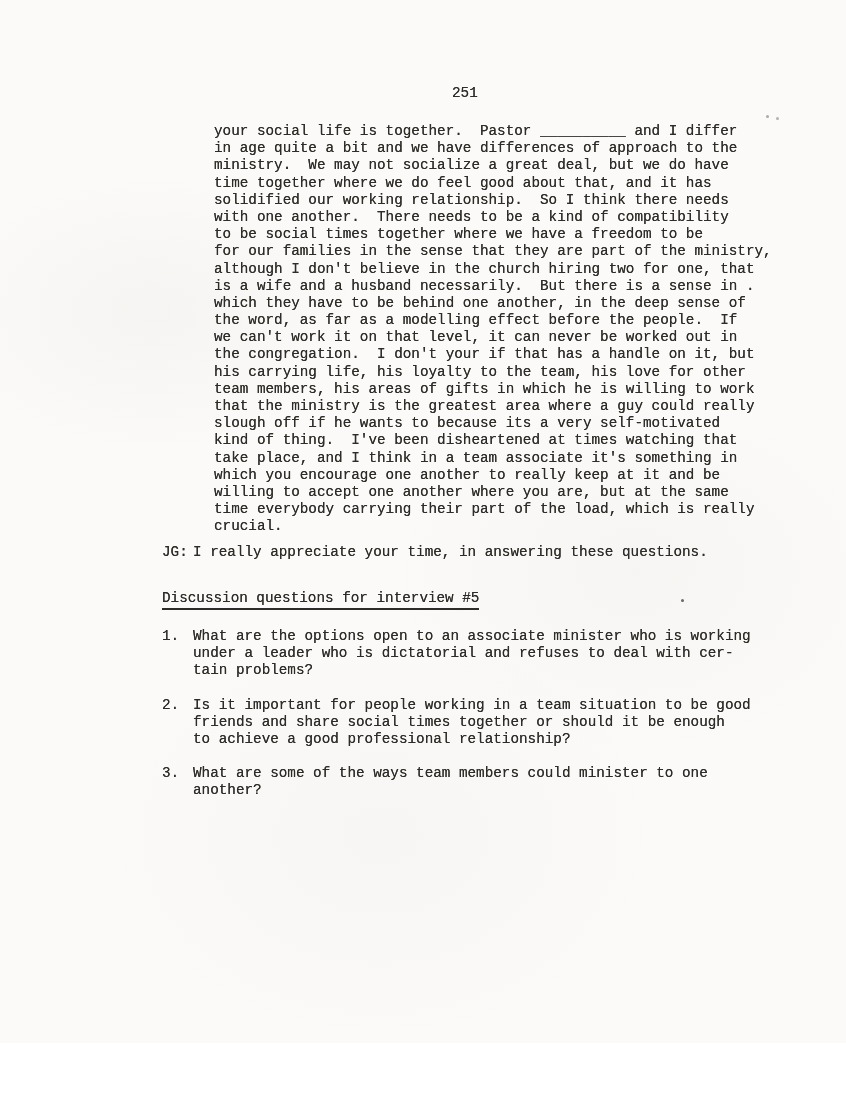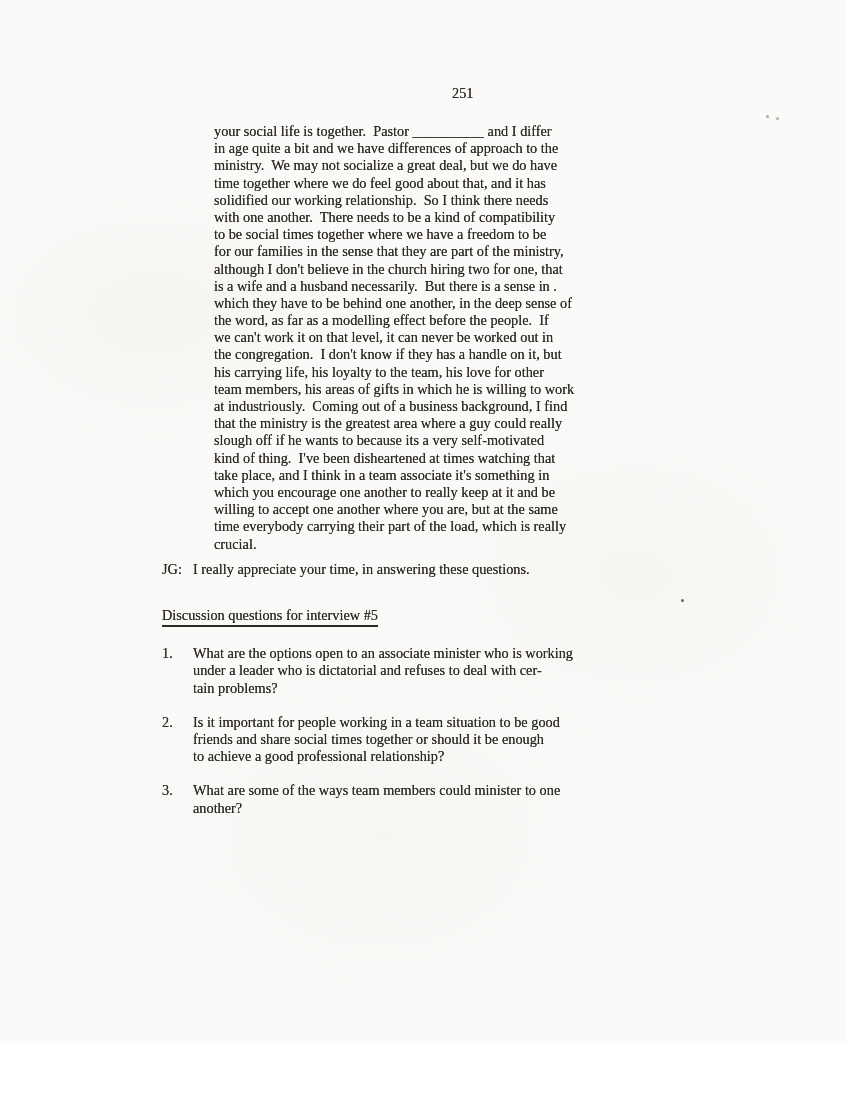--- a/index.html
+++ b/index.html
@@ -10,21 +10,21 @@
   .page {
     position: relative;
     width: 846px;
     height: 1043px;
     background:
       radial-gradient(ellipse 300px 200px at 18% 30%, rgba(120,115,105,0.045), rgba(0,0,0,0) 70%),
       radial-gradient(ellipse 350px 260px at 75% 55%, rgba(120,115,105,0.035), rgba(0,0,0,0) 70%),
       radial-gradient(ellipse 400px 300px at 45% 80%, rgba(120,115,105,0.03), rgba(0,0,0,0) 70%),
       #fbfaf8;
     overflow: hidden;
-    font-family: Liberation Serif, serif;
+    font-family: Liberation Mono, monospace;
     font-size: 14.3px;
     line-height: 17.2px;
     color: #2e2c28;
   }
   .ink {
     text-shadow: 0 0 0.5px rgba(46,44,40,0.85);
   }
   .page-number {
     position: absolute;
     left: 452px;
@@ -100,24 +100,23 @@
         <div class="tline">time together where we do feel good about that, and it has</div>
         <div class="tline">solidified our working relationship.  So I think there needs</div>
         <div class="tline">with one another.  There needs to be a kind of compatibility</div>
         <div class="tline">to be social times together where we have a freedom to be</div>
         <div class="tline">for our families in the sense that they are part of the ministry,</div>
         <div class="tline">although I don't believe in the church hiring two for one, that</div>
         <div class="tline">is a wife and a husband necessarily.  But there is a sense in .</div>
         <div class="tline">which they have to be behind one another, in the deep sense of</div>
         <div class="tline">the word, as far as a modelling effect before the people.  If</div>
         <div class="tline">we can't work it on that level, it can never be worked out in</div>
-        <div class="tline">the congregation.  I don't know if they has a handle on it, but</div>
+        <div class="tline">the congregation.  I don't your if that has a handle on it, but</div>
         <div class="tline">his carrying life, his loyalty to the team, his love for other</div>
         <div class="tline">team members, his areas of gifts in which he is willing to work</div>
-        <div class="tline">at industriously.  Coming out of a business background, I find</div>
         <div class="tline">that the ministry is the greatest area where a guy could really</div>
         <div class="tline">slough off if he wants to because its a very self-motivated</div>
         <div class="tline">kind of thing.  I've been disheartened at times watching that</div>
         <div class="tline">take place, and I think in a team associate it's something in</div>
         <div class="tline">which you encourage one another to really keep at it and be</div>
         <div class="tline">willing to accept one another where you are, but at the same</div>
         <div class="tline">time everybody carrying their part of the load, which is really</div>
         <div class="tline">crucial.</div>
       </div>
 

